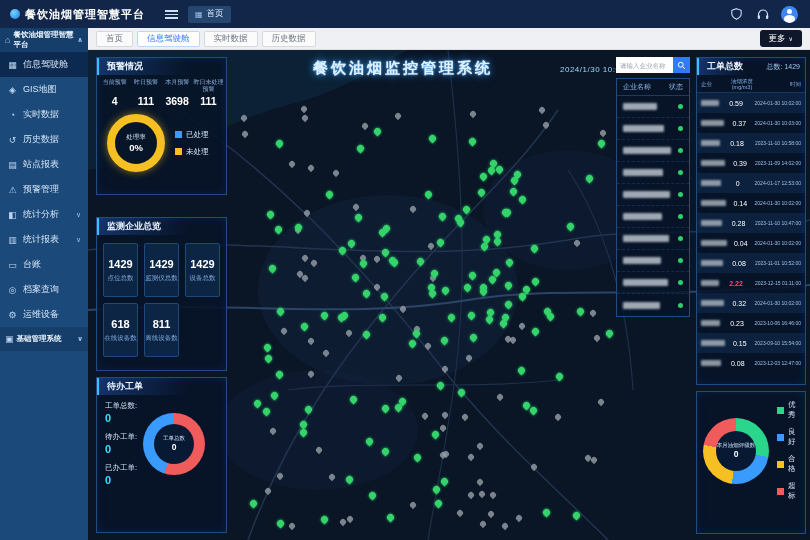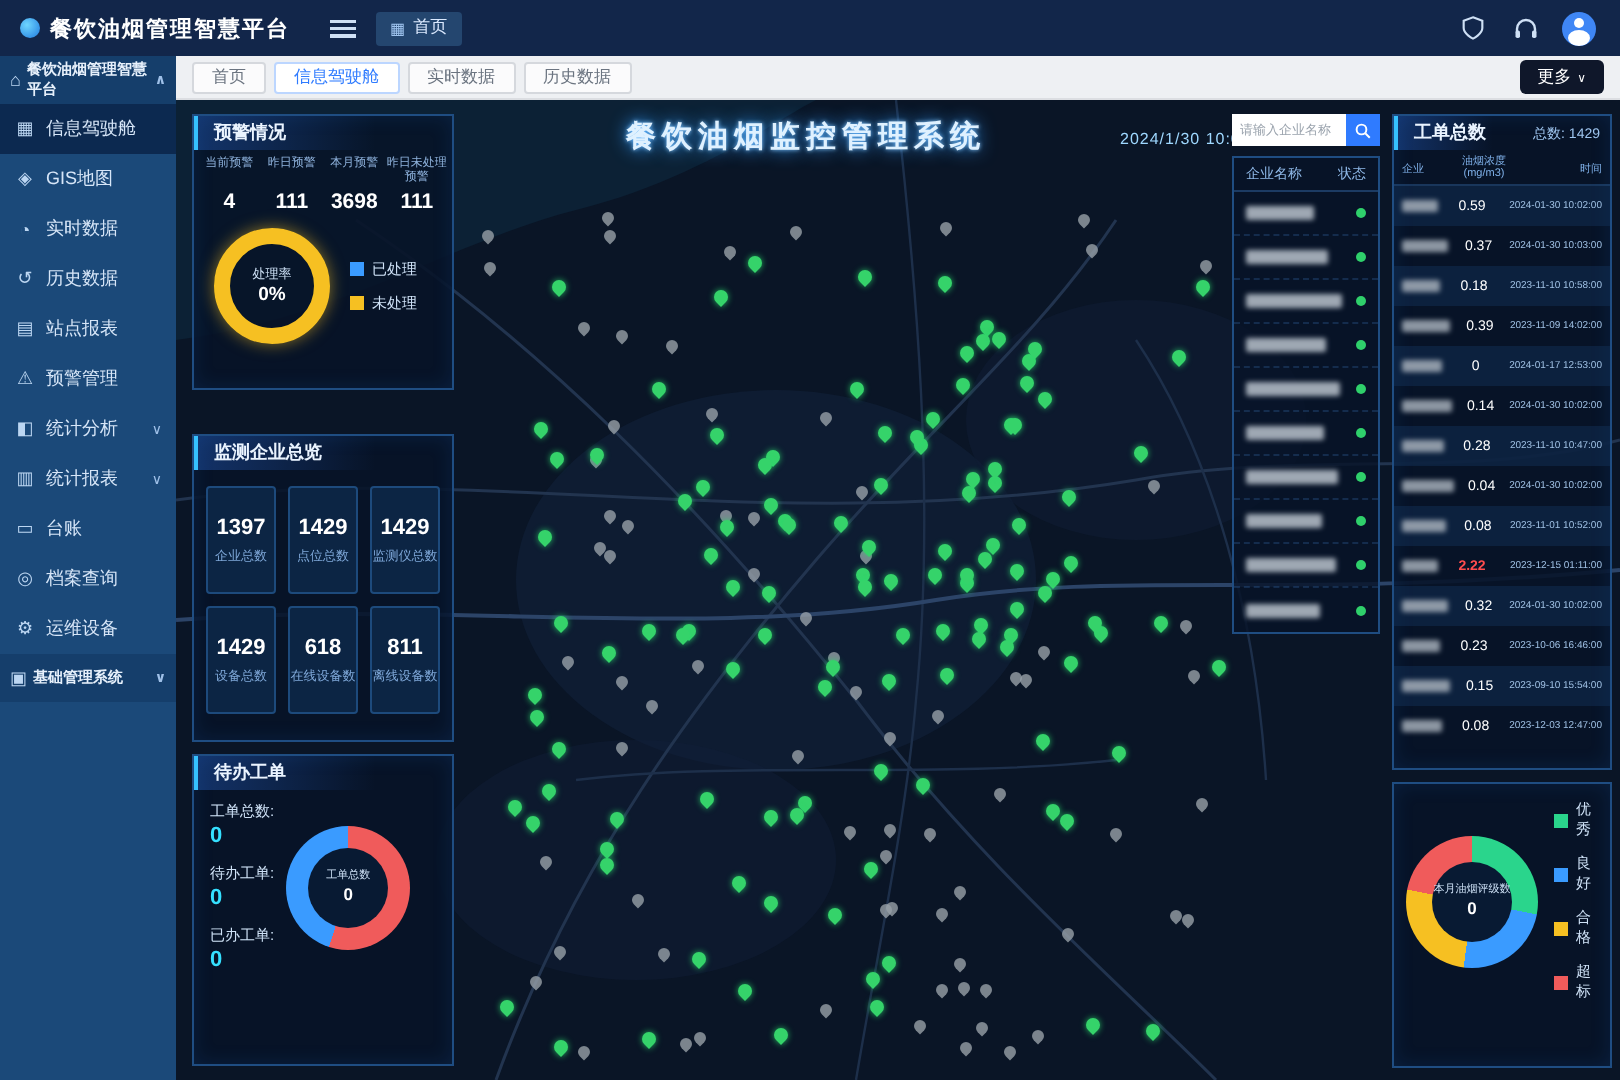--- a/index.html
+++ b/index.html
@@ -483,24 +483,20 @@
                   <span>未处理</span>
                 </div>
               </div>
           </div>
         </section>
 
         <section class="panel p-device">
           <h3>监测企业总览</h3>
           <div class="sboxes" id="device-stats">
               <div class="sbox">
-                <div class="v">1397</div>
-                <div class="l">企业总数</div>
-              </div>
-              <div class="sbox">
                 <div class="v">1429</div>
                 <div class="l">点位总数</div>
               </div>
               <div class="sbox">
                 <div class="v">1429</div>
                 <div class="l">监测仪总数</div>
               </div>
               <div class="sbox">
                 <div class="v">1429</div>
                 <div class="l">设备总数</div>

